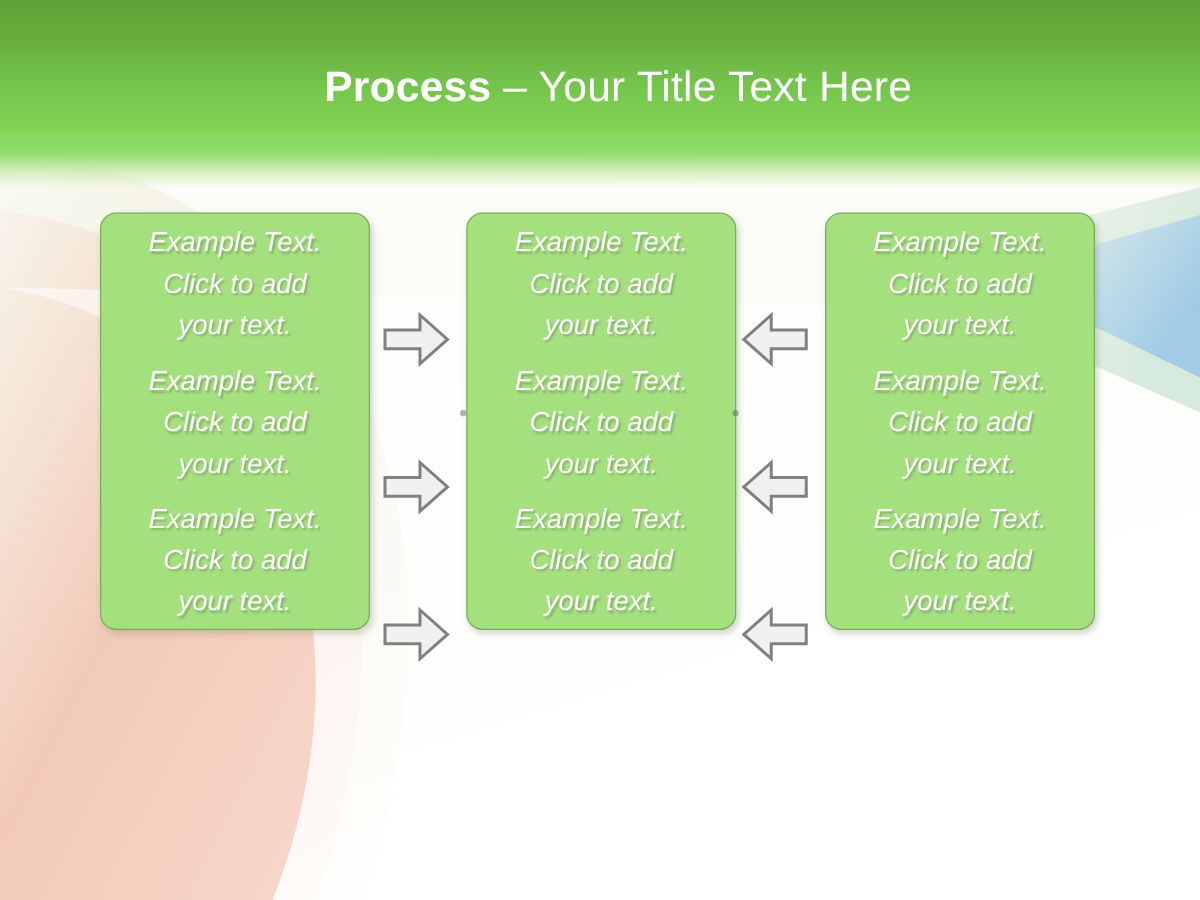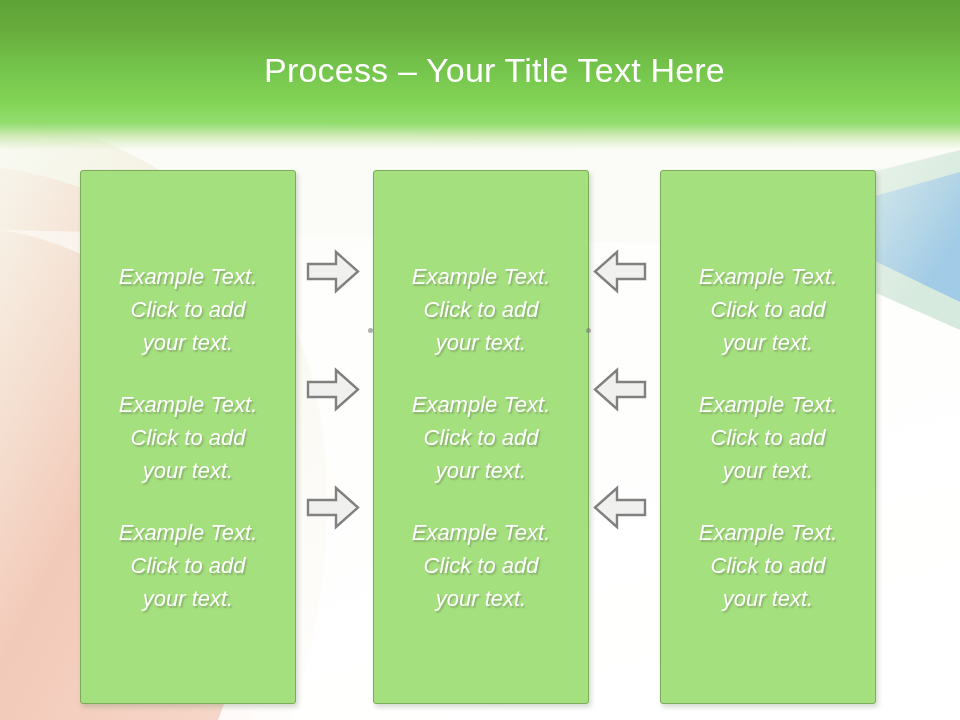--- a/index.html
+++ b/index.html
@@ -51,40 +51,40 @@
     top: 50px;
     left: 0;
     width: 960px;
     text-align: center;
     color: #ffffff;
     font-size: 34px;
     line-height: 40px;
     letter-spacing: 0.2px;
     white-space: nowrap;
   }
-  .title .t-bold { font-weight: normal; margin-left: 29px; }
+  .title .t-bold { font-weight: bold; margin-left: 29px; }
   .title .t-light { font-weight: normal; }
 
   
   .columns {
     position: absolute;
     top: 170px;
     left: 0;
     width: 960px;
     height: 440px;
   }
   .col {
     position: absolute;
     top: 0;
     width: 216px;
-    height: 534px;
+    height: 334px;
     box-sizing: border-box;
     background: #a5e07e;
     border: 1.5px solid #7aab57;
-    border-radius: 3px;
+    border-radius: 13px;
     box-shadow: 2px 3px 5px rgba(110,130,95,0.30);
     display: flex;
     flex-direction: column;
     justify-content: center;
     align-items: center;
   }
   .col-1 { left: 80px; }
   .col-2 { left: 373px; }
   .col-3 { left: 660px; }
 

